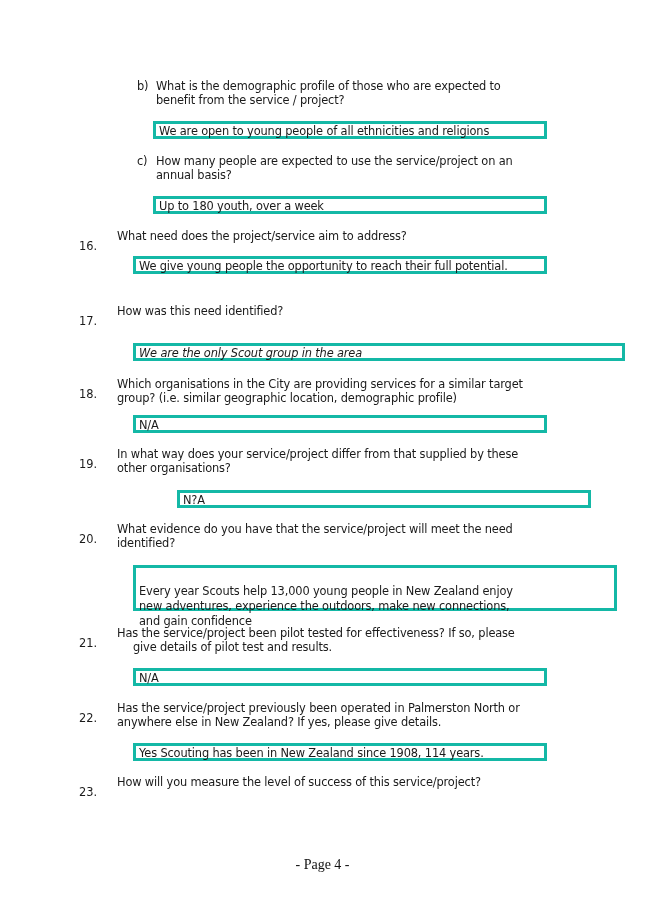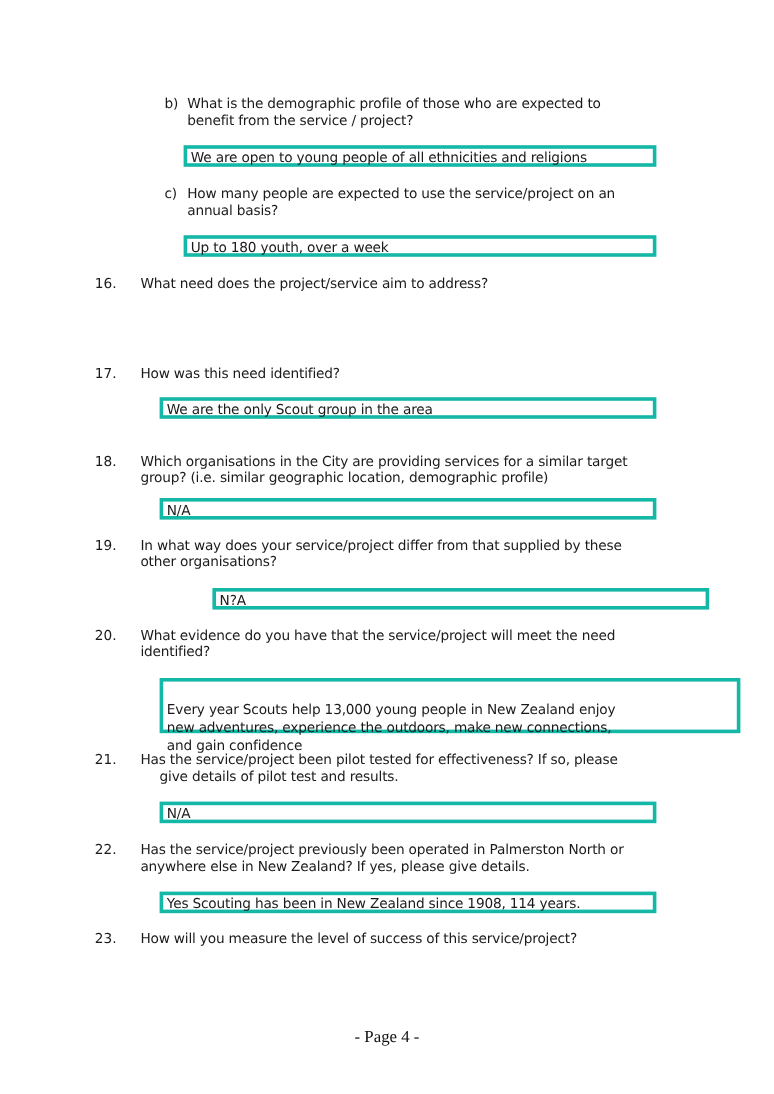--- a/index.html
+++ b/index.html
@@ -1,20 +1,20 @@
 <!DOCTYPE html>
 <html><head>
 <meta charset="utf-8">
 <style>
   html, body { margin:0; padding:0; background:#ffffff; }
   body { width:645px; height:912px; position:relative; overflow:hidden;
          font-family:"DejaVu Sans", sans-serif; color:#1a1a1a; }
   .page { position:absolute; left:0; top:0; width:645px; height:912px; }
   .txt { position:absolute; font-size:11.4px; line-height:15px; letter-spacing:-0.15px; white-space:nowrap; }
-  .num { position:absolute; font-size:11.4px; line-height:15px; }
+  .num { position:absolute; font-size:11.4px; line-height:15px;margin-top:10px; }
   .box { position:absolute; border:3px solid #14b8a6; background:#fff; box-sizing:border-box;
          font-size:11.4px; line-height:15px; padding:0 3px; letter-spacing:-0.15px; white-space:nowrap; color:#1a1a1a; }
   .footer { position:absolute; left:0; width:645px; top:857px; text-align:center;
             font-family:"Liberation Serif", serif; font-size:14px; color:#111; }
 </style>
 </head>
 <body>
 
 <div class="page">
 
@@ -27,24 +27,27 @@
 
   <div class="txt" style="left:137px;top:154px;">c)</div>
   <div class="txt" style="left:156px;top:154px;">How many people are expected to use the service/project on an</div>
   <div class="txt" style="left:156px;top:168px;">annual basis?</div>
   <div class="box" style="left:153px;top:196px;width:394px;height:18px;">
     <span>Up to 180 youth, over a week</span>
   </div>
 
   <div class="num" style="left:79px;top:229px;">16.</div>
   <div class="txt" style="left:117px;top:229px;">What need does the project/service aim to address?</div>
+  <div class="box" style="left:133px;top:256px;width:414px;height:18px;">
+    <span>We give young people the opportunity to reach their full potential.</span>
+  </div>
 
   <div class="num" style="left:79px;top:304px;">17.</div>
   <div class="txt" style="left:117px;top:304px;">How was this need identified?</div>
-  <div class="box" style="left:133px;top:331px;width:414px;height:18px;">
+  <div class="box" style="left:133px;top:343px;width:492px;height:18px;font-style:italic;">
     <span>We are the only Scout group in the area</span>
   </div>
 
   <div class="num" style="left:79px;top:377px;">18.</div>
   <div class="txt" style="left:117px;top:377px;">Which organisations in the City are providing services for a similar target</div>
   <div class="txt" style="left:117px;top:391px;">group?  (i.e. similar geographic location, demographic profile)</div>
   <div class="box" style="left:133px;top:415px;width:414px;height:18px;">
     <span>N/A</span>
   </div>
 

